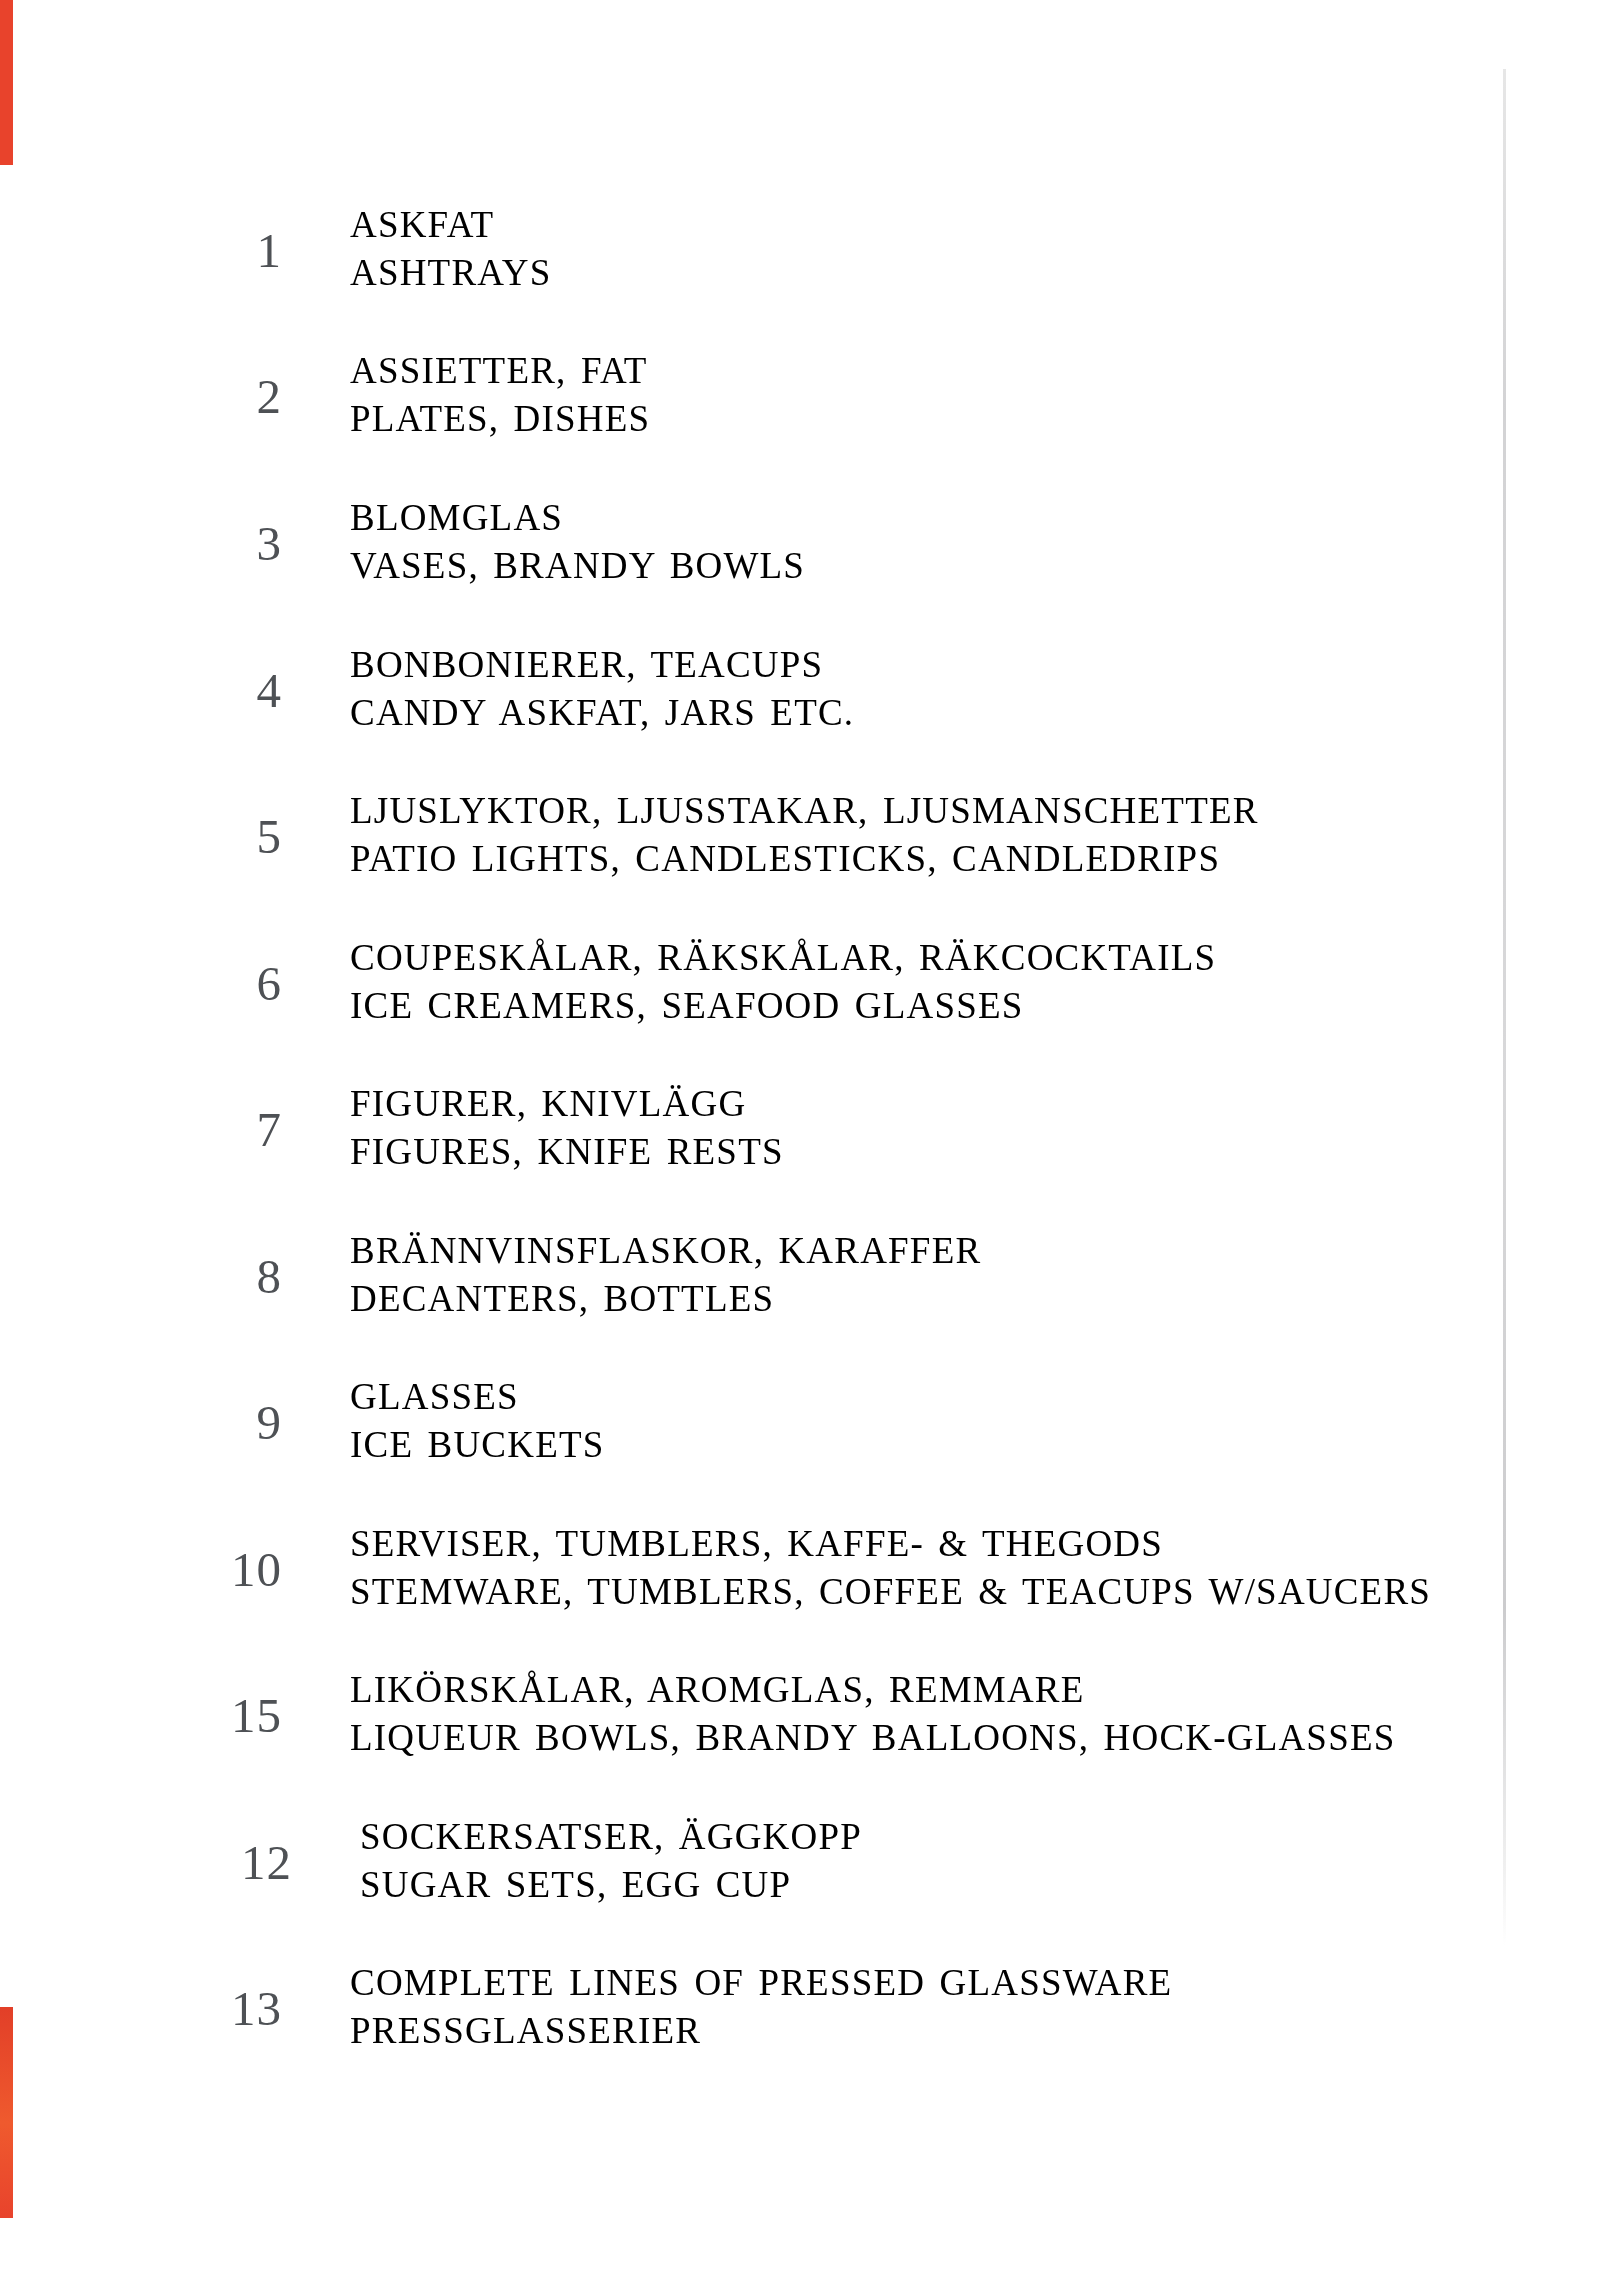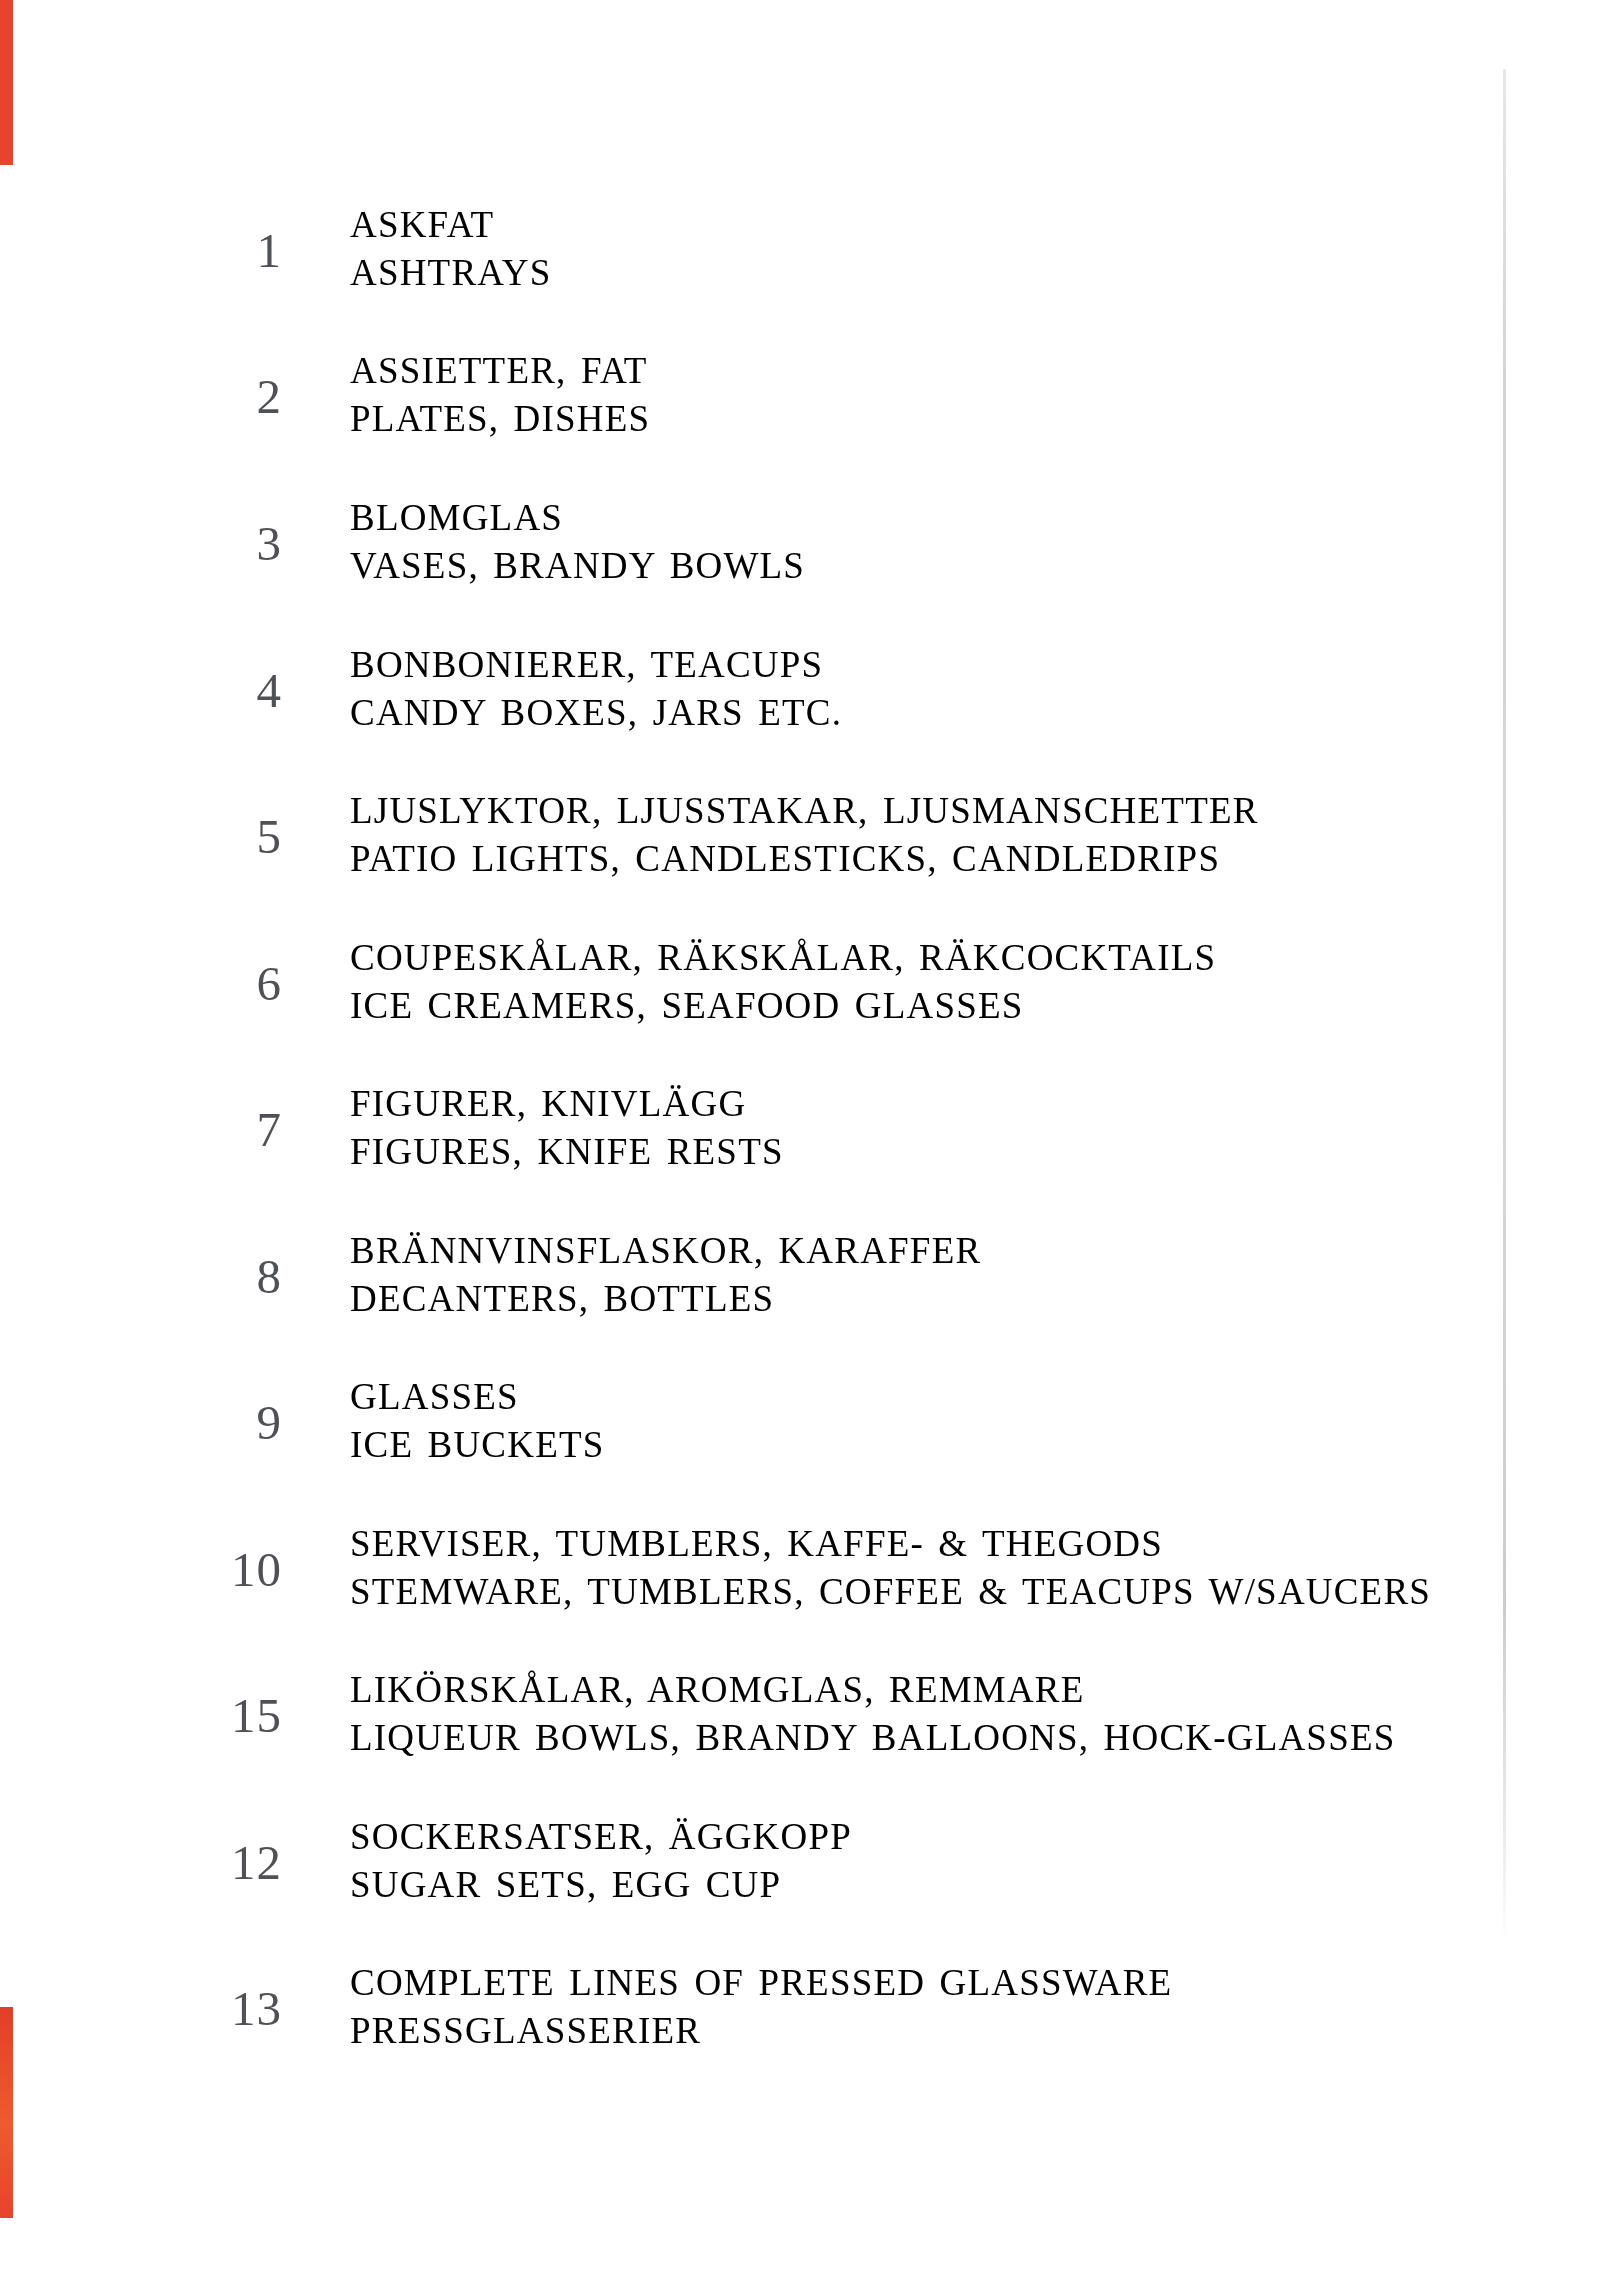--- a/index.html
+++ b/index.html
@@ -100,21 +100,21 @@
       <span class="row-num">3</span>
       <span class="row-text">
         <span class="row-line swedish">BLOMGLAS</span>
         <span class="row-line english">VASES, BRANDY BOWLS</span>
       </span>
     </li>
       <li class="index-row" style="top: 641px;">
       <span class="row-num">4</span>
       <span class="row-text">
         <span class="row-line swedish">BONBONIERER, TEACUPS</span>
-        <span class="row-line english">CANDY BOXES, JARS ETC.</span>
+        <span class="row-line english">CANDY ASKFAT, JARS ETC.</span>
       </span>
     </li>
       <li class="index-row" style="top: 787px;">
       <span class="row-num">5</span>
       <span class="row-text">
         <span class="row-line swedish">LJUSLYKTOR, LJUSSTAKAR, LJUSMANSCHETTER</span>
         <span class="row-line english">PATIO LIGHTS, CANDLESTICKS, CANDLEDRIPS</span>
       </span>
     </li>
       <li class="index-row" style="top: 934px;">
@@ -152,21 +152,21 @@
         <span class="row-line english">STEMWARE, TUMBLERS, COFFEE &amp; TEACUPS W/SAUCERS</span>
       </span>
     </li>
       <li class="index-row" style="top: 1666px;">
       <span class="row-num">15</span>
       <span class="row-text">
         <span class="row-line swedish">LIKÖRSKÅLAR, AROMGLAS, REMMARE</span>
         <span class="row-line english">LIQUEUR BOWLS, BRANDY BALLOONS, HOCK-GLASSES</span>
       </span>
     </li>
-      <li class="index-row" style="top: 1813px;">
+      <li class="index-row" style="top: 1813px; margin-left: 10px;">
       <span class="row-num">12</span>
       <span class="row-text">
         <span class="row-line swedish">SOCKERSATSER, ÄGGKOPP</span>
         <span class="row-line english">SUGAR SETS, EGG CUP</span>
       </span>
     </li>
       <li class="index-row" style="top: 1959px;">
       <span class="row-num">13</span>
       <span class="row-text">
         <span class="row-line english">COMPLETE LINES OF PRESSED GLASSWARE</span>

